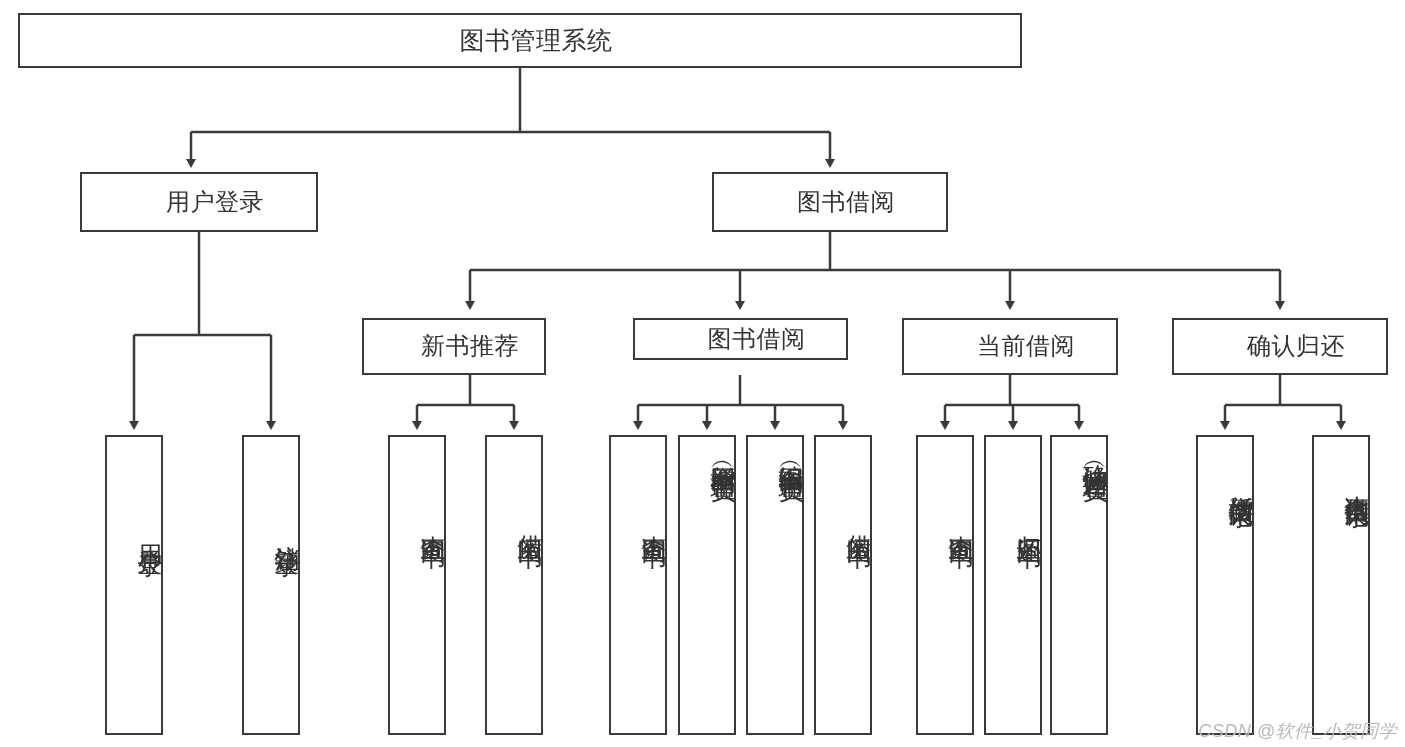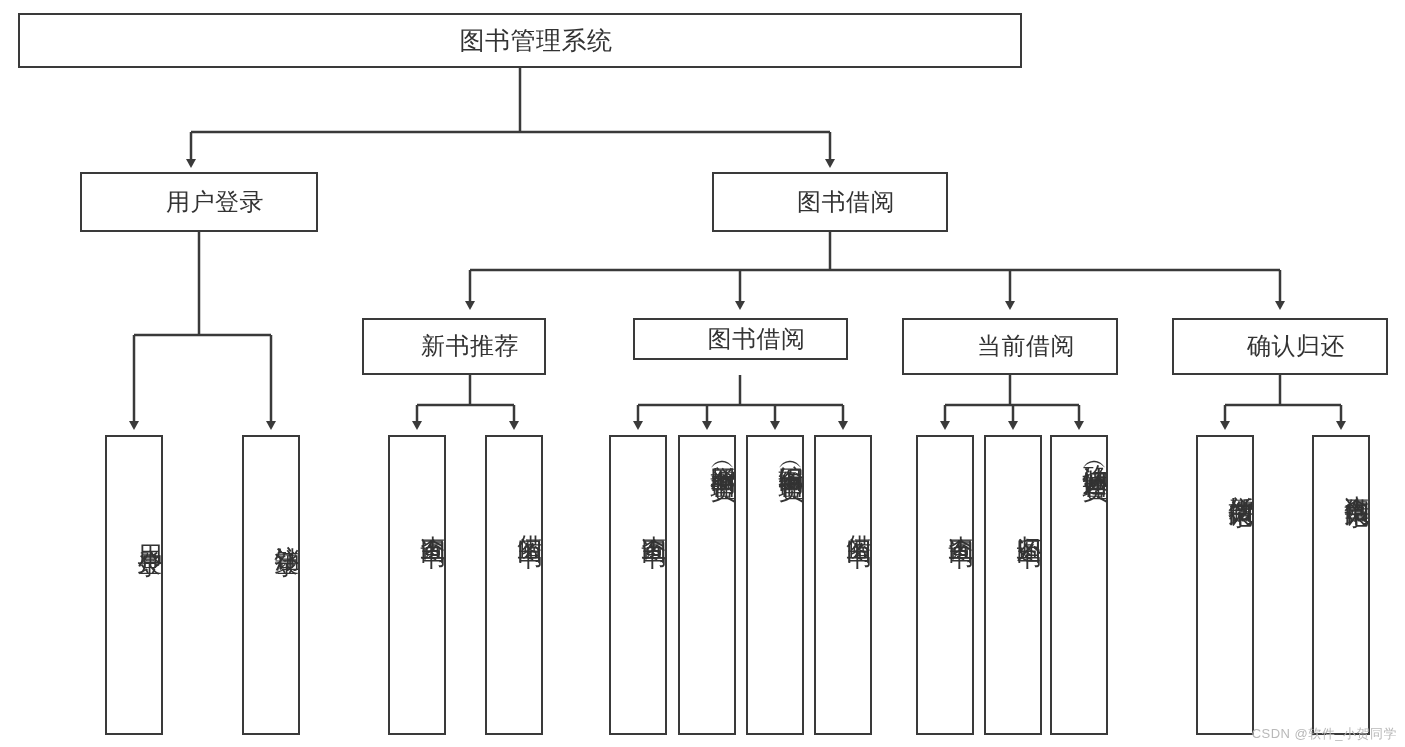--- a/index.html
+++ b/index.html
@@ -63,24 +63,25 @@
     text-align: left;
   }
   .v-node.tall .lbl { letter-spacing: 2px; }
   .v-node.mid .lbl {
     
   }
   .watermark {
     position: absolute;
     right: 8px;
     bottom: 4px;
-    font-size: 13px;
+    font-size: 18px;
     color: #b9b9b9;
     white-space: nowrap;
     letter-spacing: 0.5px;
+    font-style: italic;
   }
 </style>
 </head>
 <body>
 
 <div id="canvas">
 
   <svg class="edges" viewBox="0 0 1405 747" xmlns="http://www.w3.org/2000/svg">
     <defs>
       <marker id="arrow" markerWidth="9" markerHeight="10" refX="1" refY="5" orient="auto" markerUnits="userSpaceOnUse">

